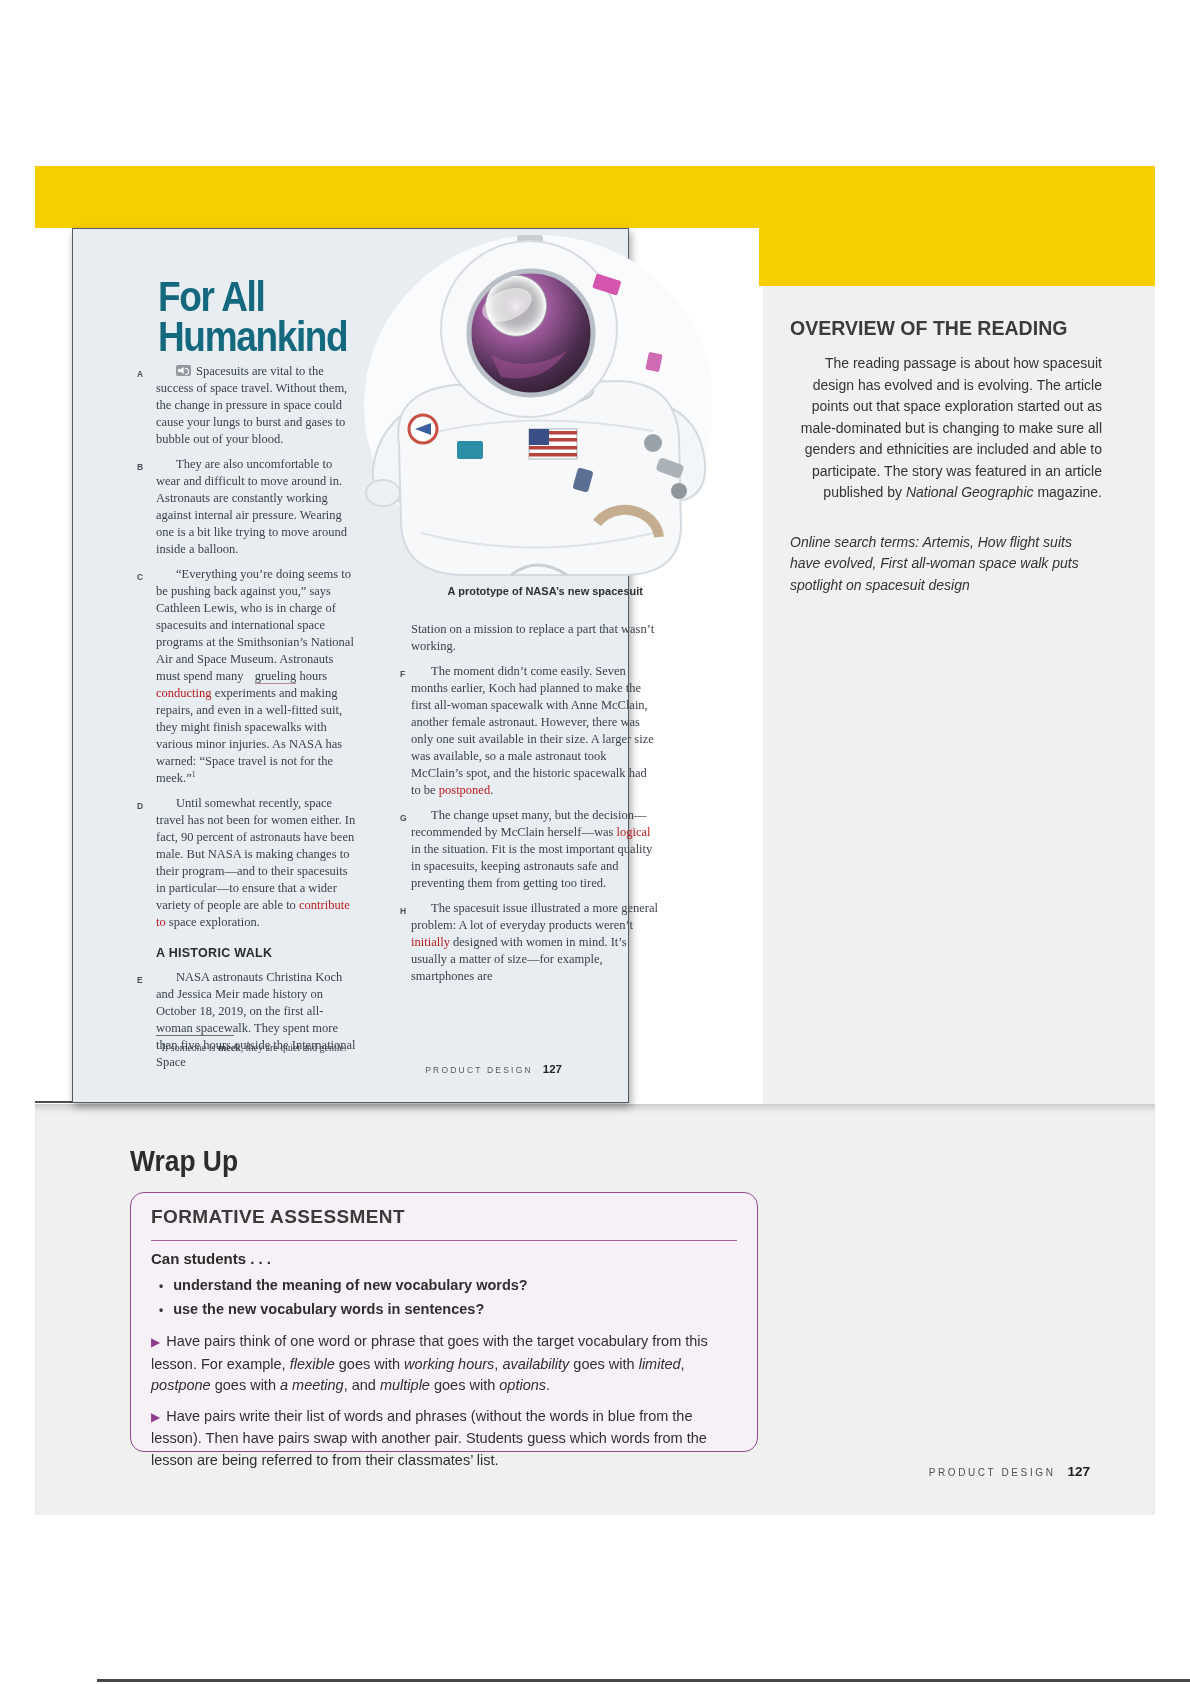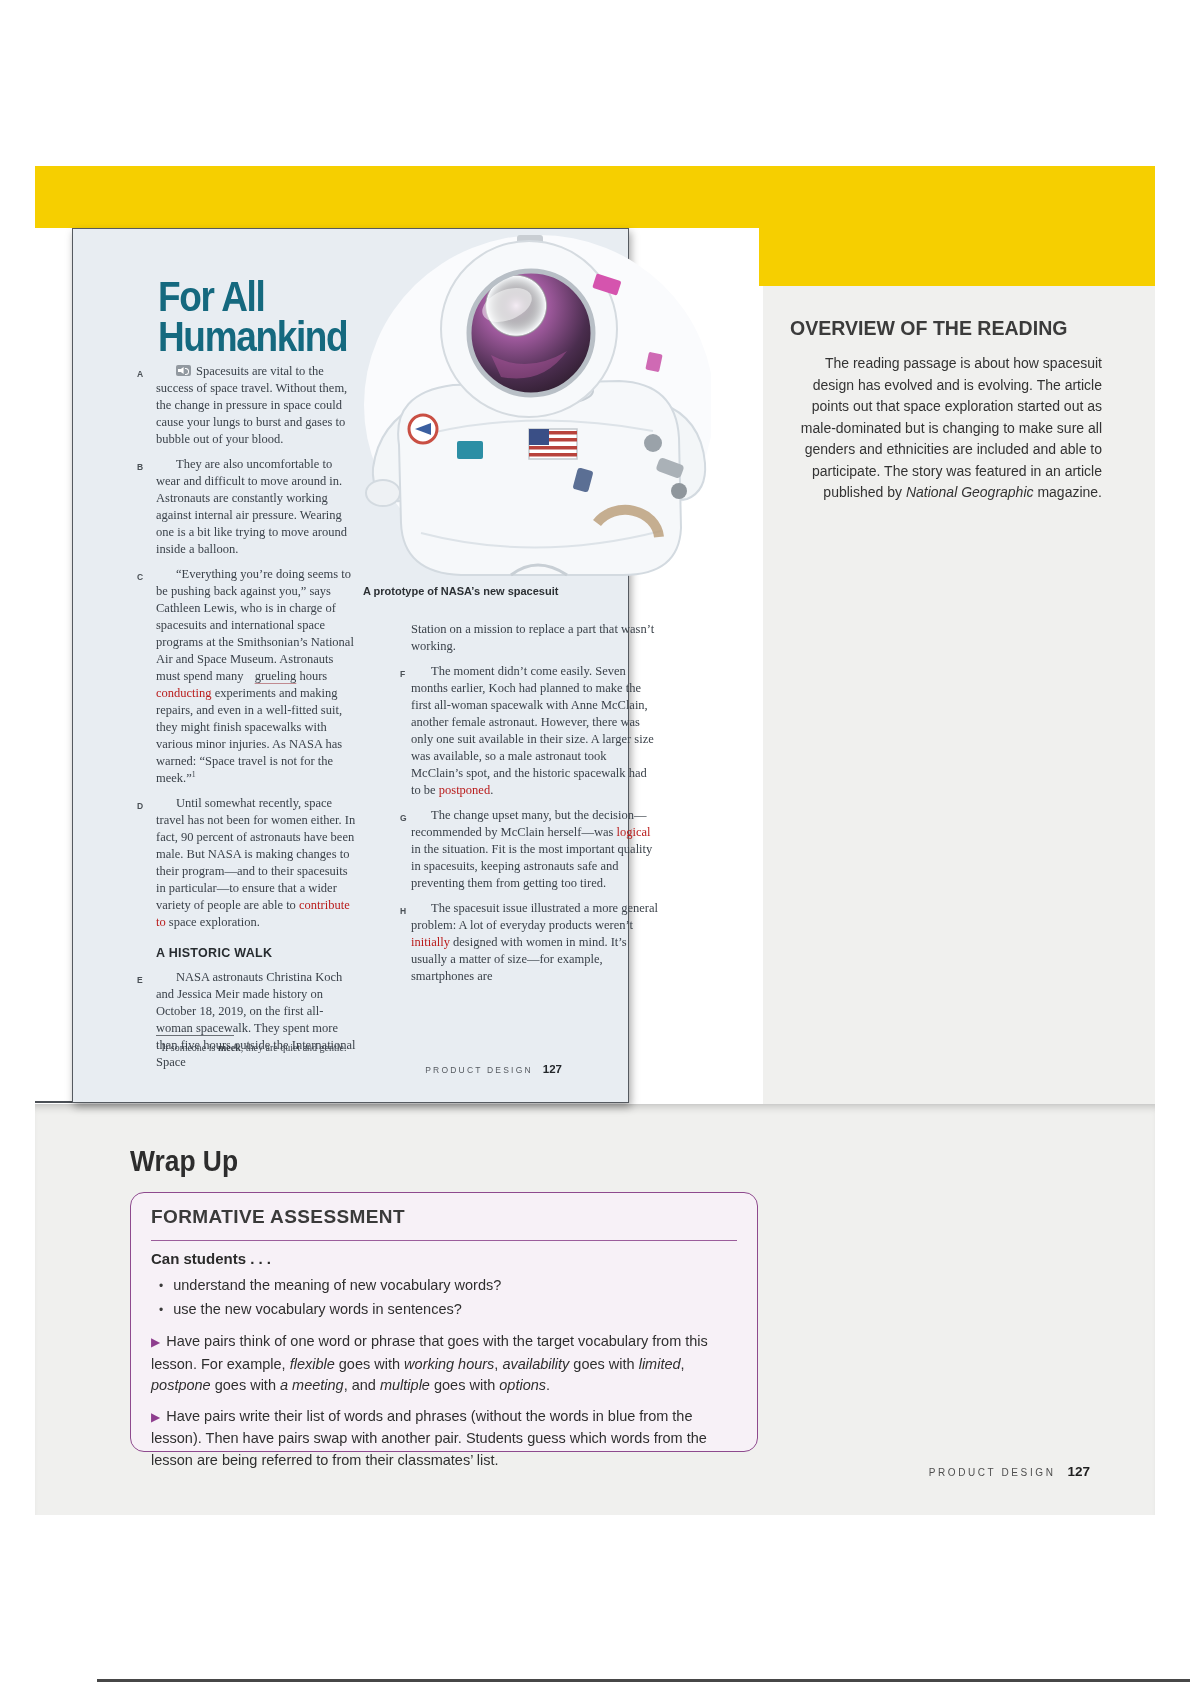--- a/index.html
+++ b/index.html
@@ -43,21 +43,21 @@
   sup{font-size:.62em;line-height:0;}
 
   .audio-icon{display:inline-block;width:15px;height:11px;background:#9299A0;border-radius:2px;
               margin-right:5px;position:relative;vertical-align:-1px;}
   .audio-icon::before{content:"";position:absolute;left:2px;top:2px;width:8px;height:7px;background:#fff;
               clip-path:polygon(0 30%,35% 30%,70% 0,70% 100%,35% 70%,0 70%);}
   .audio-icon::after{content:"";position:absolute;right:2px;top:3px;width:3px;height:5px;
               border:1px solid #fff;border-left:none;border-radius:0 4px 4px 0;}
 
   .suit{position:absolute;left:288px;top:4px;width:350px;height:346px;margin:0;}
-  .caption{position:absolute;left:290px;top:356px;width:280px;text-align:left;
+  .caption{position:absolute;left:290px;top:356px;width:280px;text-align:right;
            font-size:11px;font-weight:bold;color:#2C3034;}
 
   .footnote{position:absolute;left:83px;top:806px;width:270px;font-family:"Liberation Serif",serif;
             font-size:10px;color:#3B424A;}
   .footnote::before{content:"";display:block;width:78px;height:1px;background:#6a6f75;margin-bottom:6px;}
 
   .bfooter{position:absolute;right:66px;top:830px;color:#555a60;}
   .runhead{font-size:8.5px;letter-spacing:2.2px;color:#555a60;}
   .pnum{font-size:11.5px;font-weight:bold;color:#23272B;margin-left:10px;}
 
@@ -69,21 +69,21 @@
   .osearch{margin:0;font-size:14px;line-height:21.5px;}
 
   
   .wrap-title{position:absolute;left:130px;top:1144px;margin:0;font-size:30px;font-weight:bold;
               color:#2D2D2D;transform:scaleX(.88);transform-origin:left top;white-space:nowrap;}
   .fa-box{position:absolute;left:130px;top:1192px;width:628px;height:260px;box-sizing:border-box;
           background:#F7F1F7;border:1.5px solid #8E4A8E;border-radius:14px;padding:13px 20px 10px 20px;}
   .fa-box h3{margin:0 0 9px 0;font-size:19px;font-weight:bold;color:#3A3A3A;letter-spacing:.4px;
              padding-bottom:12px;border-bottom:1.5px solid #9B5D9B;}
   .can{margin:2px 0 7px 0;font-size:15px;font-weight:bold;color:#2B2B2B;}
-  .fa-box ul{list-style:none;margin:0 0 4px 0;padding:0 0 0 8px;}
+  .fa-box ul{list-style:none;margin:0 0 4px 0;padding:0 0 0 8px;font-weight:bold;}
   .fa-box li{font-size:14.5px;line-height:23px;color:#2F2F2F;}
   .fa-box li::before{content:"•";font-size:12px;color:#3a3a3a;margin-right:10px;}
   .arrowp{margin:9px 0 0 0;font-size:14.5px;line-height:21.5px;color:#2F2F2F;}
   .arrow{color:#8E3D8E;font-size:12px;margin-right:6px;}
 
   .main-footer{position:absolute;left:755px;top:1462px;width:335px;text-align:right;}
   .runhead2{font-size:10px;letter-spacing:2.6px;color:#4F4F4F;}
   .pnum2{font-size:13.5px;font-weight:bold;color:#1F1F1F;margin-left:12px;}
 </style>
 </head>
@@ -202,20 +202,21 @@
     </div>
 
     <div class="bfooter">
       <span class="runhead">PRODUCT DESIGN</span><span class="pnum">127</span>
     </div>
   </section>
 
   <aside class="overview">
     <h2>OVERVIEW OF THE READING</h2>
     <p class="obody"><span>The reading passage is about how spacesuit design has evolved and is evolving. The article points out that space exploration started out as male-dominated but is changing to make sure all genders and ethnicities are included and able to participate. The story was featured in an article published by </span><span class="seg-italic">National Geographic</span><span> magazine.</span></p>
+    <p class="osearch"><span class="seg-italic">Online search terms: Artemis, How flight suits have evolved, First all-woman space walk puts spotlight on spacesuit design</span></p>
   </aside>
 
   <h2 class="wrap-title">Wrap Up</h2>
 
   <section class="fa-box">
     <h3>FORMATIVE ASSESSMENT</h3>
     <p class="can">Can students . . .</p>
     <ul>
       <li><span>understand the meaning of new vocabulary words?</span></li>
       <li><span>use the new vocabulary words in sentences?</span></li>

